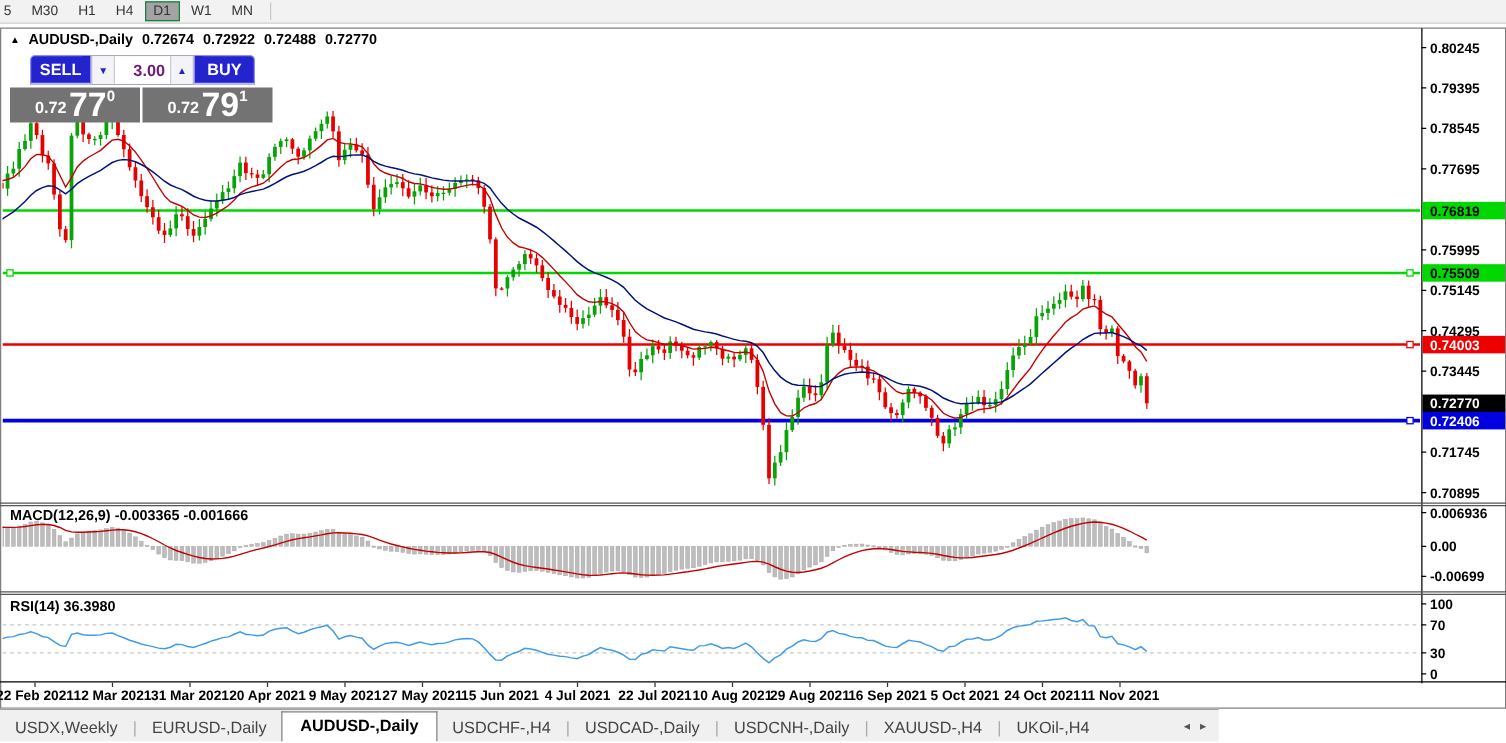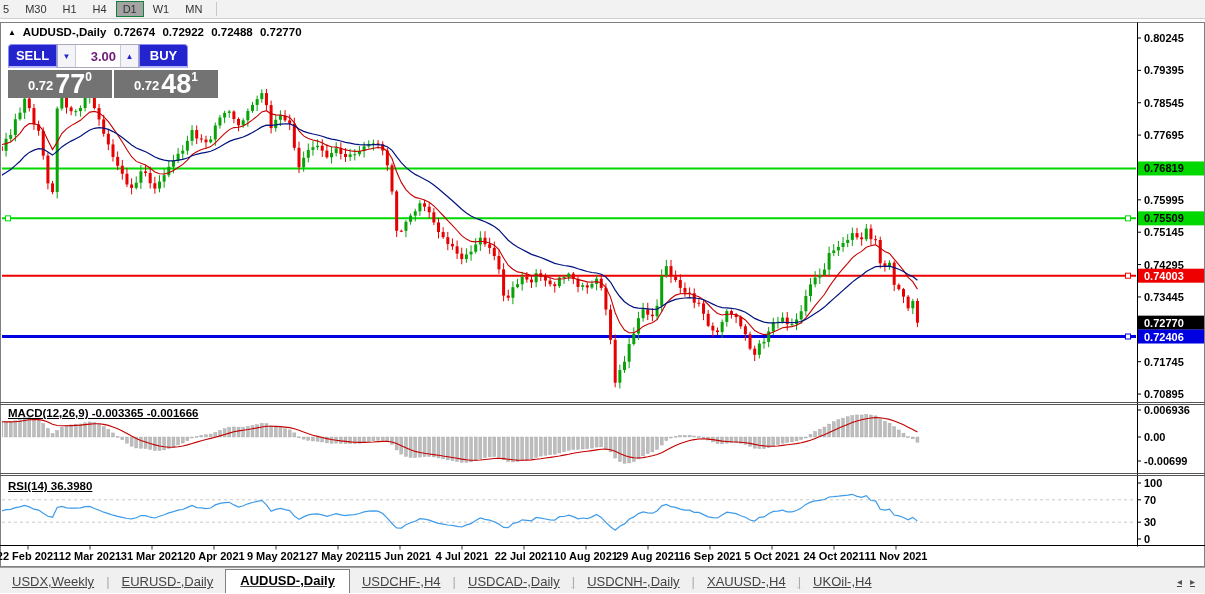--- a/index.html
+++ b/index.html
@@ -11,43 +11,43 @@
   .tf-btn.active{background:#a3a3a3;border:1px solid #15803d;padding:0 6px;}
   .tf-sep{width:1px;height:14px;background:#c9c9c9;margin:0 6px;}
   
   #svg{position:absolute;left:0;top:0;}
   
   #symbol-header{position:absolute;left:8px;top:26px;font-size:11.5px;font-weight:bold;color:#000;white-space:nowrap;}
   #symbol-header .tri{font-size:8px;vertical-align:1px;margin-right:4px;}
   #symbol-header span{margin-right:4px;}
   
   #trade-panel{position:absolute;left:8px;top:44px;width:210px;height:54px;}
-  #tp-row1{position:absolute;left:0;top:0;width:180px;height:26px;display:flex;}
+  #tp-row1{position:absolute;left:16px;top:0;width:180px;height:26px;display:flex;}
   .tp-btn{width:62px;height:24px;background:#2424CE;border:1px solid #8c8cf2;border-bottom:2px solid #b9b9f7;
     color:#fff;font-size:13px;font-weight:bold;display:flex;align-items:center;justify-content:center;box-sizing:border-box;}
   .tp-btn.sell{border-top-left-radius:4px;}
   .tp-btn.buy{border-top-right-radius:4px;}
   #tp-spin{width:86px;height:24px;background:#fff;border:1px solid #a9a9b9;box-sizing:border-box;display:flex;}
   .spin-btn{width:17px;height:22px;background:#f4f4f8;border-right:1px solid #c9c9d9;display:flex;align-items:center;justify-content:center;
     color:#2424CE;font-size:8px;}
   .spin-btn.right{border-right:none;border-left:1px solid #c9c9d9;}
   #vol-input{flex:1;border:none;outline:none;font-size:13px;font-weight:bold;color:#701a75;text-align:right;padding:0 4px 0 0;width:40px;
     font-family:"Liberation Sans",sans-serif;}
   #tp-row2{position:absolute;left:0;top:26px;width:210px;height:28px;display:flex;gap:2px;}
   .tp-quote{width:104px;height:28px;background:#737373;color:#fff;display:flex;align-items:flex-end;justify-content:center;box-sizing:border-box;padding-bottom:1px;}
   .tp-quote .base{font-size:13px;font-weight:bold;line-height:22px;margin-right:2px;}
   .tp-quote .big{font-size:27px;font-weight:bold;line-height:25px;letter-spacing:0;margin-top:42px;}
   .tp-quote .sup{font-size:12px;font-weight:bold;line-height:12px;align-self:flex-start;margin-top:1px;}
   
-  .ind-label{position:absolute;left:8px;font-size:11.5px;font-weight:600;color:#000;white-space:nowrap;text-decoration:underline;}
+  .ind-label{position:absolute;left:8px;font-size:11.5px;font-weight:600;color:#000;white-space:nowrap;}
   
   .axis-overlay{position:absolute;background:transparent;}
   
-  #tabbar{position:absolute;left:0;top:567px;width:1205px;height:26px;background:#f0f0f0;border-top:1px solid #a0a0a0;
-    display:flex;align-items:flex-end;font-size:13px;color:#444;box-sizing:border-box;text-decoration:underline;}
+  #tabbar{position:absolute;left:0;top:567px;width:975px;height:26px;background:#f0f0f0;border-top:1px solid #a0a0a0;
+    display:flex;align-items:flex-end;font-size:13px;color:#444;box-sizing:border-box;}
   .tab{padding:3px 12px 4px 12px;white-space:nowrap;cursor:default;}
   .tab.active{background:#fff;border:1px solid #808080;border-bottom:none;font-weight:bold;color:#000;padding:3px 14px 5px 14px;margin-bottom:0;}
   .tab-div{color:#aaa;padding-bottom:4px;}
   #tab-nav{margin-left:auto;display:flex;gap:8px;padding:0 10px 6px 0;color:#555;font-size:10px;}
   #tab-nav span{cursor:default;}
 </style>
 </head>
 <body>
 
 <div id="tf-toolbar">
@@ -793,21 +793,21 @@
     <div class="tp-btn buy">BUY</div>
   </div>
   <div id="tp-row2">
     <div class="tp-quote">
       <span class="base">0.72</span>
       <span class="big">77</span>
       <span class="sup">0</span>
     </div>
     <div class="tp-quote">
       <span class="base">0.72</span>
-      <span class="big">48</span>
+      <span class="big">79</span>
       <span class="sup">1</span>
     </div>
   </div>
 </div>
 
 <div class="ind-label" style="top:407px;">MACD(12,26,9) -0.003365 -0.001666</div>
 <div class="ind-label" style="top:480px;">RSI(14) 36.3980</div>
 
 <div class="axis-overlay" style="left:1137px;top:22px;width:68px;height:524px;"></div>
 <div class="axis-overlay" style="left:0;top:547px;width:1137px;height:20px;"></div>

